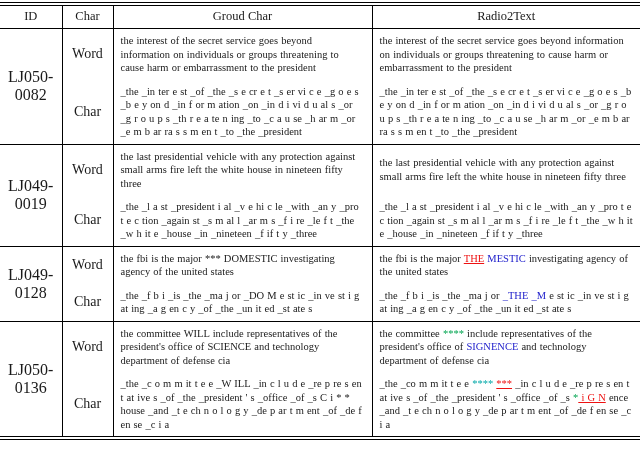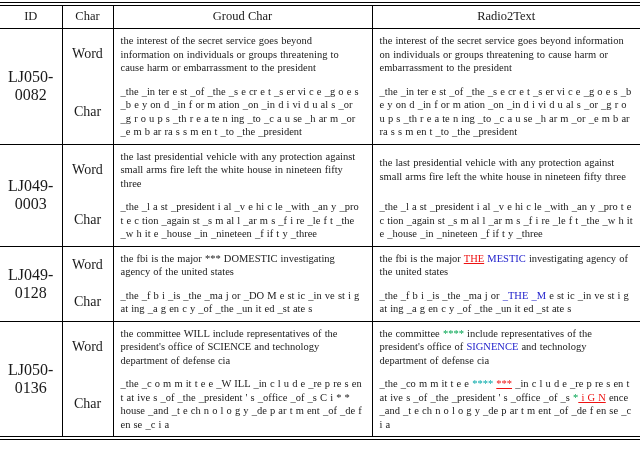--- a/index.html
+++ b/index.html
@@ -85,21 +85,21 @@
             <td class="td-mode b-r">Word</td>
             <td class="td-text b-r"><span>the interest of the secret service goes beyond information on individuals or groups threatening to cause harm or embarrassment to the president</span></td>
             <td class="td-text"><span>the interest of the secret service goes beyond information on individuals or groups threatening to cause harm or embarrassment to the president</span></td>
           </tr>
           <tr>
             <td class="td-mode b-r">Char</td>
             <td class="td-text b-r"><span>_the _in ter e st _of _the _s e cr e t _s er vi c e _g o e s _b e y on d _in f or m ation _on _in d i vi d u al s _or _g r o u p s _th r e a te n ing _to _c a u se _h ar m _or _e m b ar ra s s m en t _to _the _president</span></td>
             <td class="td-text"><span>_the _in ter e st _of _the _s e cr e t _s er vi c e _g o e s _b e y on d _in f or m ation _on _in d i vi d u al s _or _g r o u p s _th r e a te n ing _to _c a u se _h ar m _or _e m b ar ra s s m en t _to _the _president</span></td>
           </tr>
           <tr class="group-first">
-            <td class="td-id b-r" rowspan="2">LJ049-0003</td>
+            <td class="td-id b-r" rowspan="2">LJ049-0019</td>
             <td class="td-mode b-r">Word</td>
             <td class="td-text b-r"><span>the last presidential vehicle with any protection against small arms fire left the white house in nineteen fifty three</span></td>
             <td class="td-text"><span>the last presidential vehicle with any protection against small arms fire left the white house in nineteen fifty three</span></td>
           </tr>
           <tr>
             <td class="td-mode b-r">Char</td>
             <td class="td-text b-r"><span>_the _l a st _president i al _v e hi c le _with _an y _pro t e c tion _again st _s m al l _ar m s _f i re _le f t _the _w h it e _house _in _nineteen _f if t y _three</span></td>
             <td class="td-text"><span>_the _l a st _president i al _v e hi c le _with _an y _pro t e c tion _again st _s m al l _ar m s _f i re _le f t _the _w h it e _house _in _nineteen _f if t y _three</span></td>
           </tr>
           <tr class="group-first">

